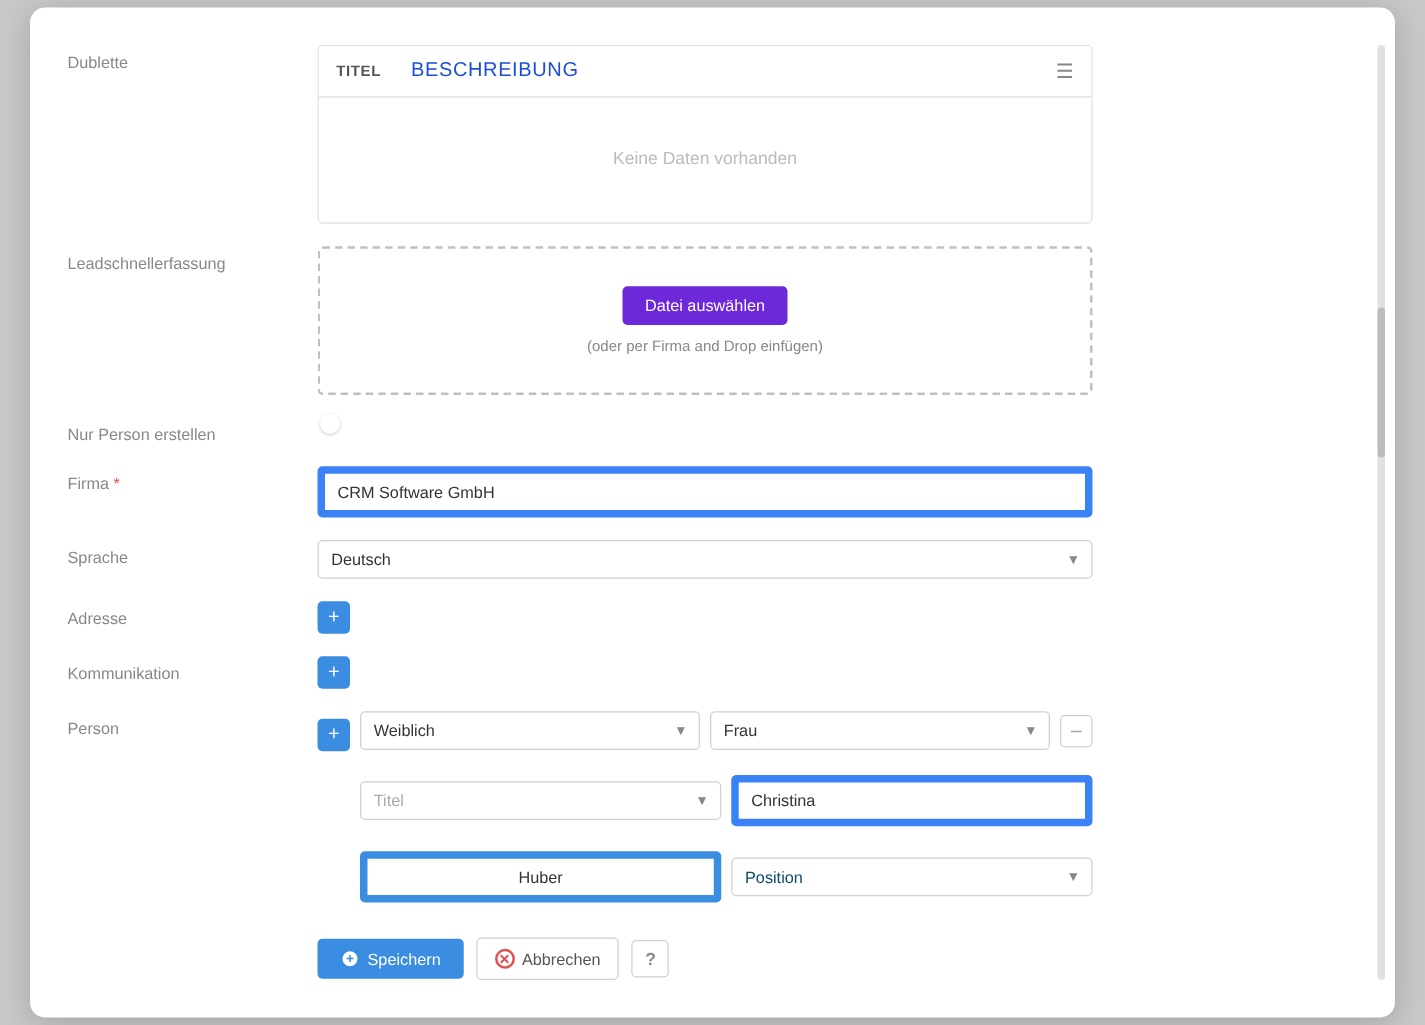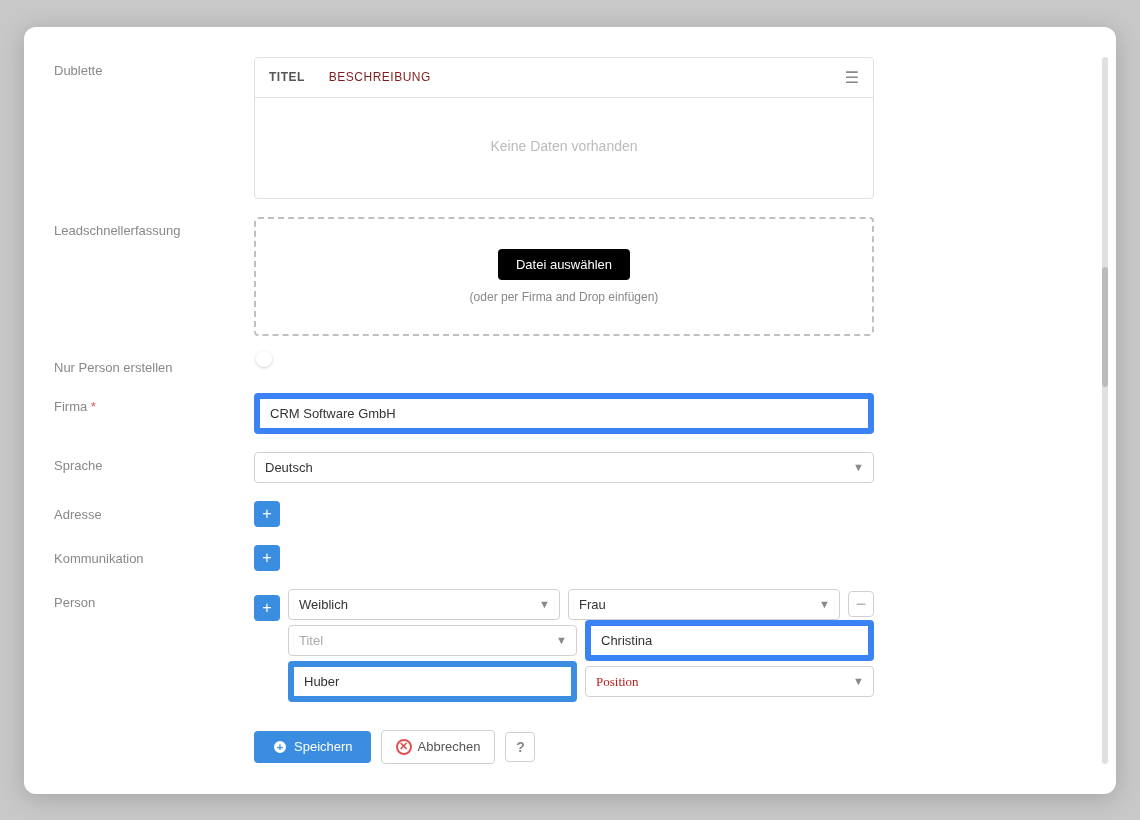--- a/index.html
+++ b/index.html
@@ -76,22 +76,22 @@
     }
     .dublette-header-title {
       font-size: 12px;
       font-weight: bold;
       color: #555;
       letter-spacing: 0.5px;
       margin-right: 24px;
       text-transform: uppercase;
     }
     .dublette-header-desc {
-      font-size: 12px;
-      color: #7f1d1d;
+      font-size: 16px;
+      color: #1d4ed8;
       letter-spacing: 0.5px;
       text-transform: uppercase;
     }
     .hamburger-icon {
       margin-left: auto;
       color: #888;
       font-size: 16px;
       cursor: pointer;
     }
     .dublette-body {
@@ -103,21 +103,21 @@
     }
 
     
     .lead-dashed {
       border: 2px dashed #c0c0c0;
       border-radius: 4px;
       padding: 30px 14px;
       text-align: center;
     }
     .btn-datei {
-      background: #000000;
+      background: #6d28d9;
       color: #fff;
       border: none;
       border-radius: 4px;
       padding: 8px 18px;
       font-size: 13px;
       cursor: pointer;
       margin-bottom: 10px;
     }
     .drag-hint {
       color: #888;
@@ -206,21 +206,21 @@
     .add-btn-row {
       display: flex;
       align-items: center;
       gap: 10px;
     }
 
     
     .kontakt-fields {
       display: flex;
       flex-direction: column;
-      gap: 0;
+      gap: 20px;
       flex: 1;
     }
     .kontakt-row {
       display: flex;
       gap: 8px;
       align-items: center;
     }
     .kontakt-half {
       flex: 1;
     }
@@ -303,20 +303,21 @@
     }
     .icon-x-circle {
       background: #fff;
       color: #e05252;
       border: 2px solid #e05252;
     }
 
     
     .text-input.active-cursor {
       border-color: #3a8de0;
+      text-align: center;
     }
   </style>
 </head>
 <body>
 
 <div class="window">
   <div class="scrollbar">
     <div class="scrollbar-thumb"></div>
   </div>
 
@@ -430,21 +431,21 @@
           <div class="kontakt-half">
             <input type="text" class="text-input" value="Christina" style="">
           </div>
         </div>
 
         <div class="kontakt-row">
           <div class="kontakt-half">
             <input type="text" class="text-input active-cursor" value="Huber" style="">
           </div>
           <div class="kontakt-half select-wrapper">
-            <select class="select-input" style="color:#b91c1c;font-family:Liberation Serif, serif;">
+            <select class="select-input" style="color:#0c4a6e;">
               <option value="" disabled="" selected="">Position</option>
               <option>Manager</option>
               <option>Director</option>
             </select>
             <span class="chevron">▼</span>
           </div>
         </div>
       </div>
     </div>
   </div>

